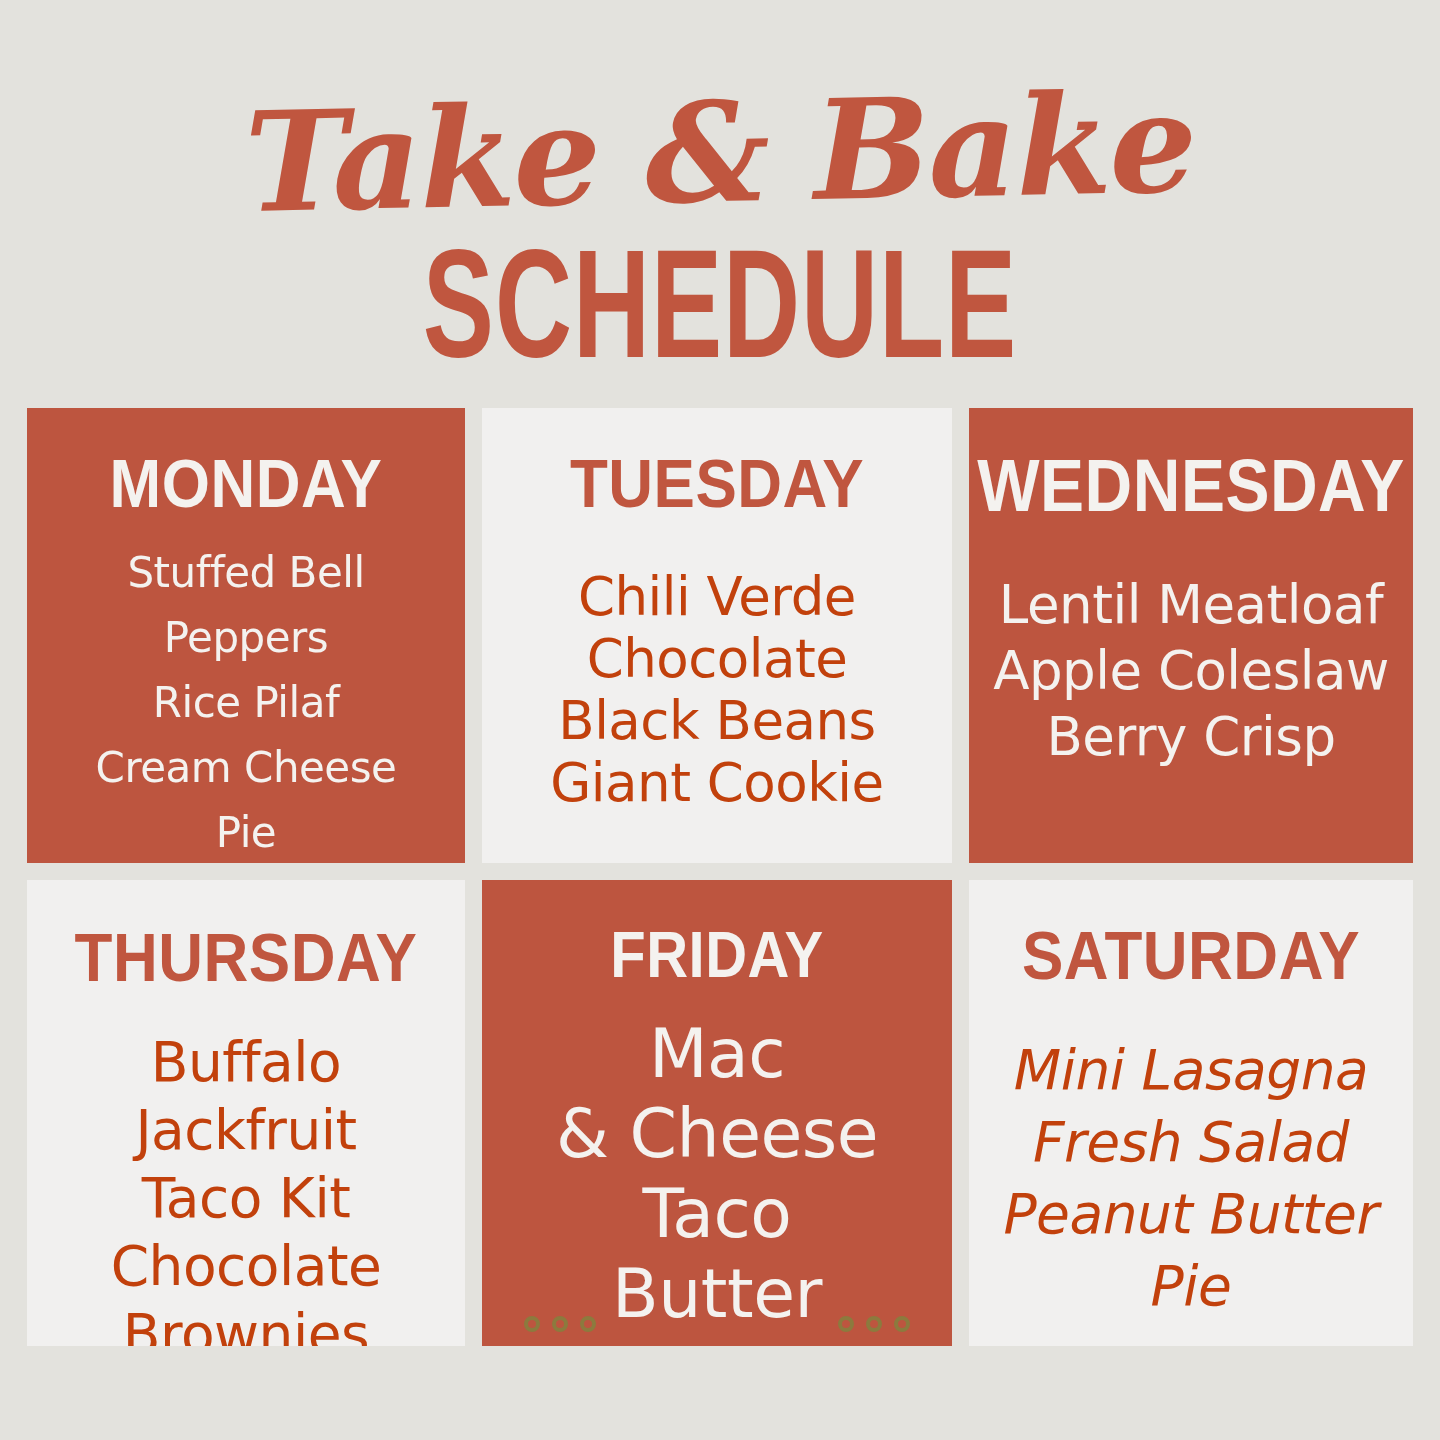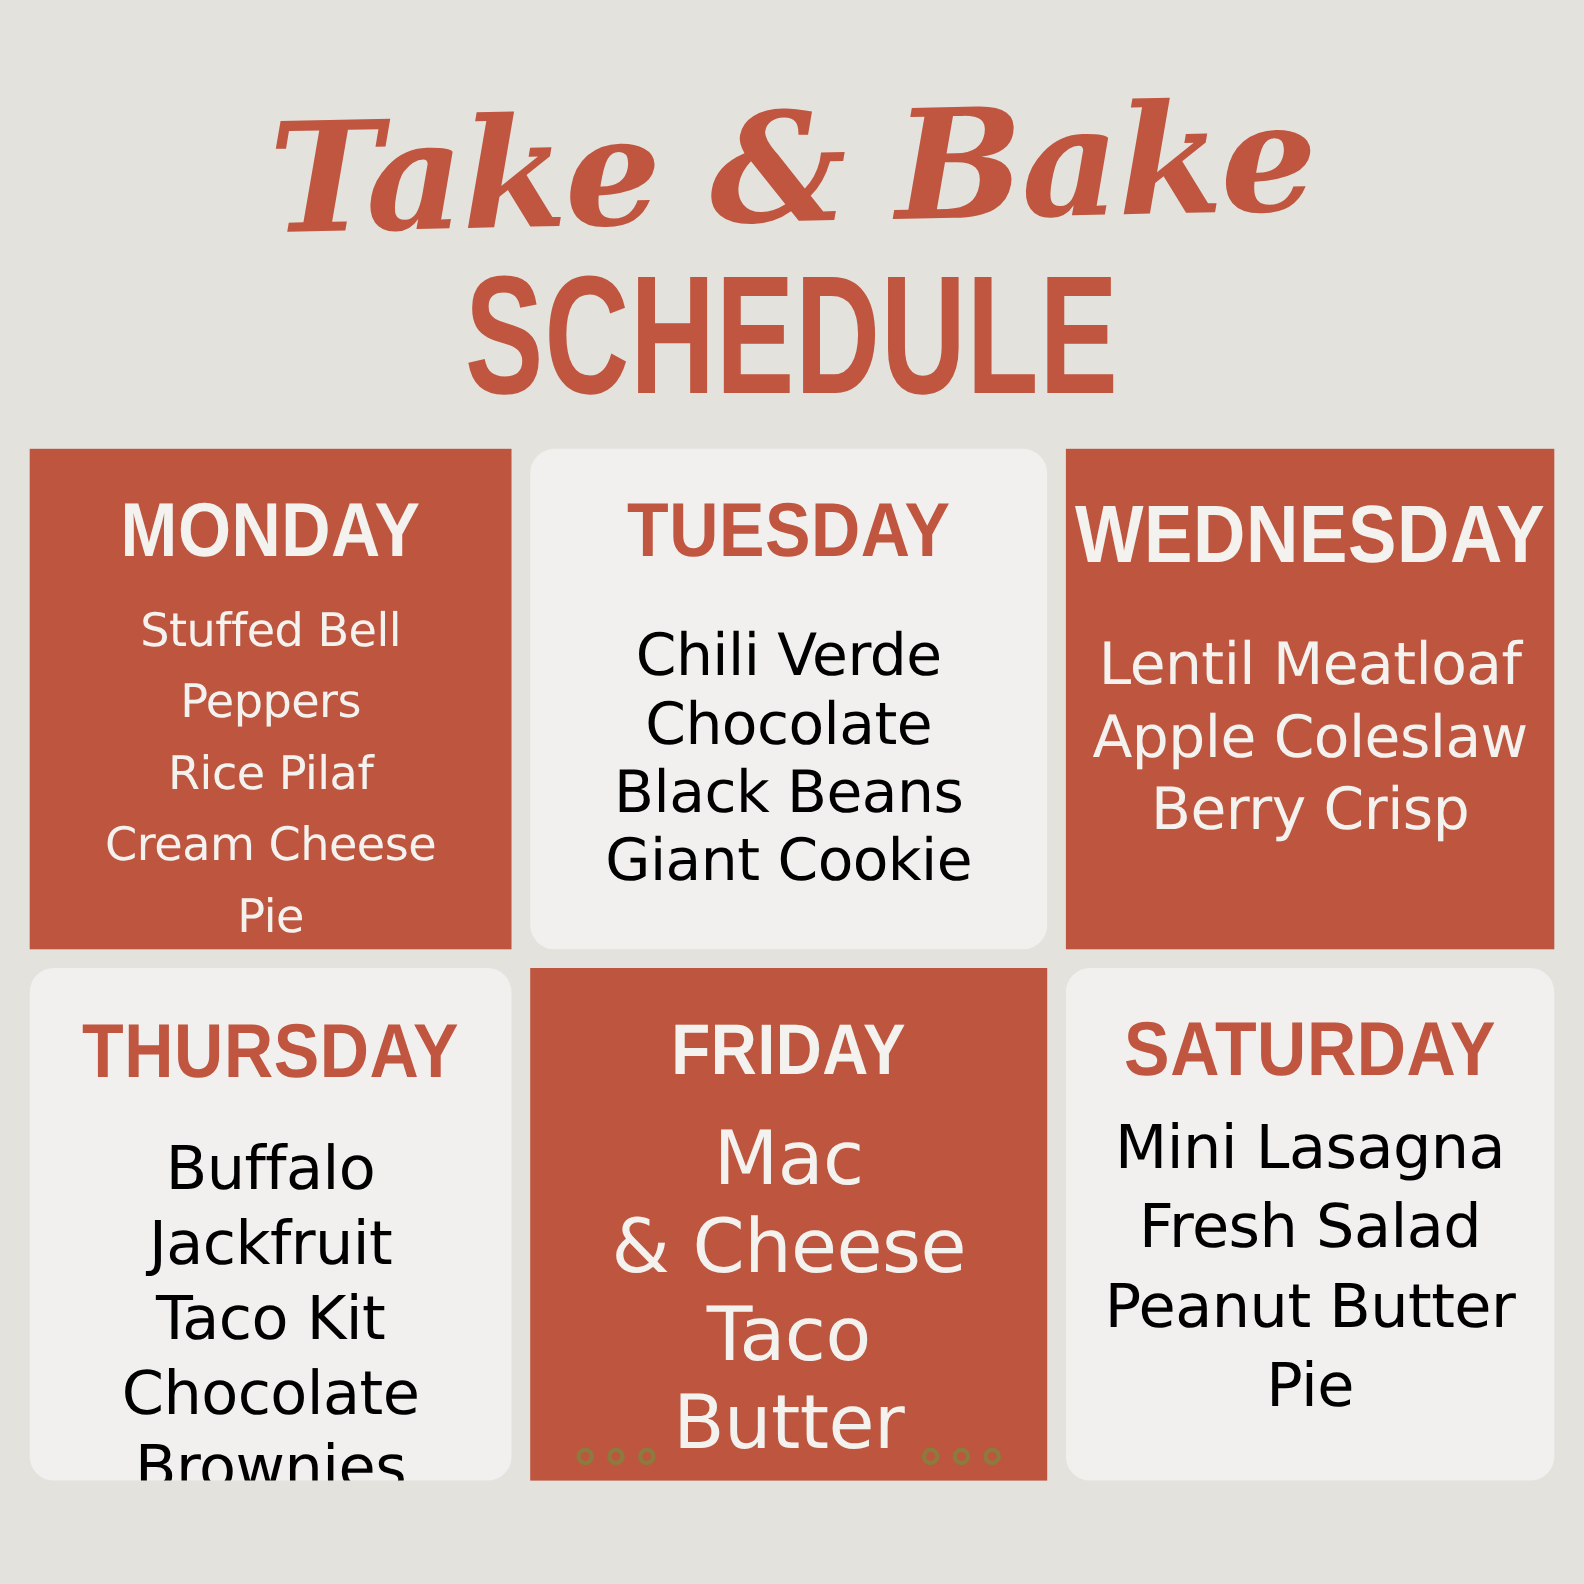--- a/index.html
+++ b/index.html
@@ -75,21 +75,20 @@
     flex-direction: column;
     align-items: center;
     overflow: hidden;
     padding: 0 6px;
   }
   .card.filled {
     background: #BD553F;
   }
   .card.light {
     background: #F1F0EF;
-    border-radius: 22px;
   }
 
   .day-title {
     font-family: "Liberation Sans Narrow", "Liberation Sans", sans-serif;
     font-weight: 700;
     line-height: 1;
     letter-spacing: 0.5px;
     white-space: nowrap;
     transform: scaleY(1.12);
     transform-origin: center center;
@@ -100,41 +99,41 @@
   .dish-list {
     display: flex;
     flex-direction: column;
     align-items: center;
     text-align: center;
     font-family: "DejaVu Sans", sans-serif;
     font-weight: 400;
     letter-spacing: -0.5px;
   }
   .card.filled .dish-list { color: #F4F2EF; }
-  .card.light  .dish-list { color: #000000; }
+  .card.light  .dish-list { color: #c2410c; }
   .dish-line { white-space: nowrap; }
 
   
   #card-monday   .day-title { font-size: 62px; margin-top: 44px; }
   #card-monday   .dish-list { font-size: 42px; line-height: 65px; margin-top: 26px; }
 
   #card-tuesday  .day-title { font-size: 62px; margin-top: 44px; }
   #card-tuesday  .dish-list { font-size: 53px; line-height: 62px; margin-top: 52px; }
 
   #card-wednesday .day-title { font-size: 66px; margin-top: 44px; }
   #card-wednesday .dish-list { font-size: 53px; line-height: 66px; margin-top: 54px; }
 
   #card-thursday .day-title { font-size: 62px; margin-top: 46px; }
   #card-thursday .dish-list { font-size: 55px; line-height: 68px; margin-top: 40px; }
 
   #card-friday   .day-title { font-size: 58px; margin-top: 46px; }
   #card-friday   .dish-list { font-size: 68px; line-height: 80px; margin-top: 30px; }
 
   #card-saturday .day-title { font-size: 62px; margin-top: 44px; }
-  #card-saturday .dish-list { font-size: 55px; line-height: 72px; margin-top: 21px; }
+  #card-saturday .dish-list { font-size: 55px; line-height: 72px; margin-top: 48px; font-style: italic; }
 
   
   .ring-group {
     position: absolute;
     bottom: 14px;
     display: flex;
     gap: 12px;
   }
   .ring-group.left  { left: 42px; }
   .ring-group.right { right: 42px; }

